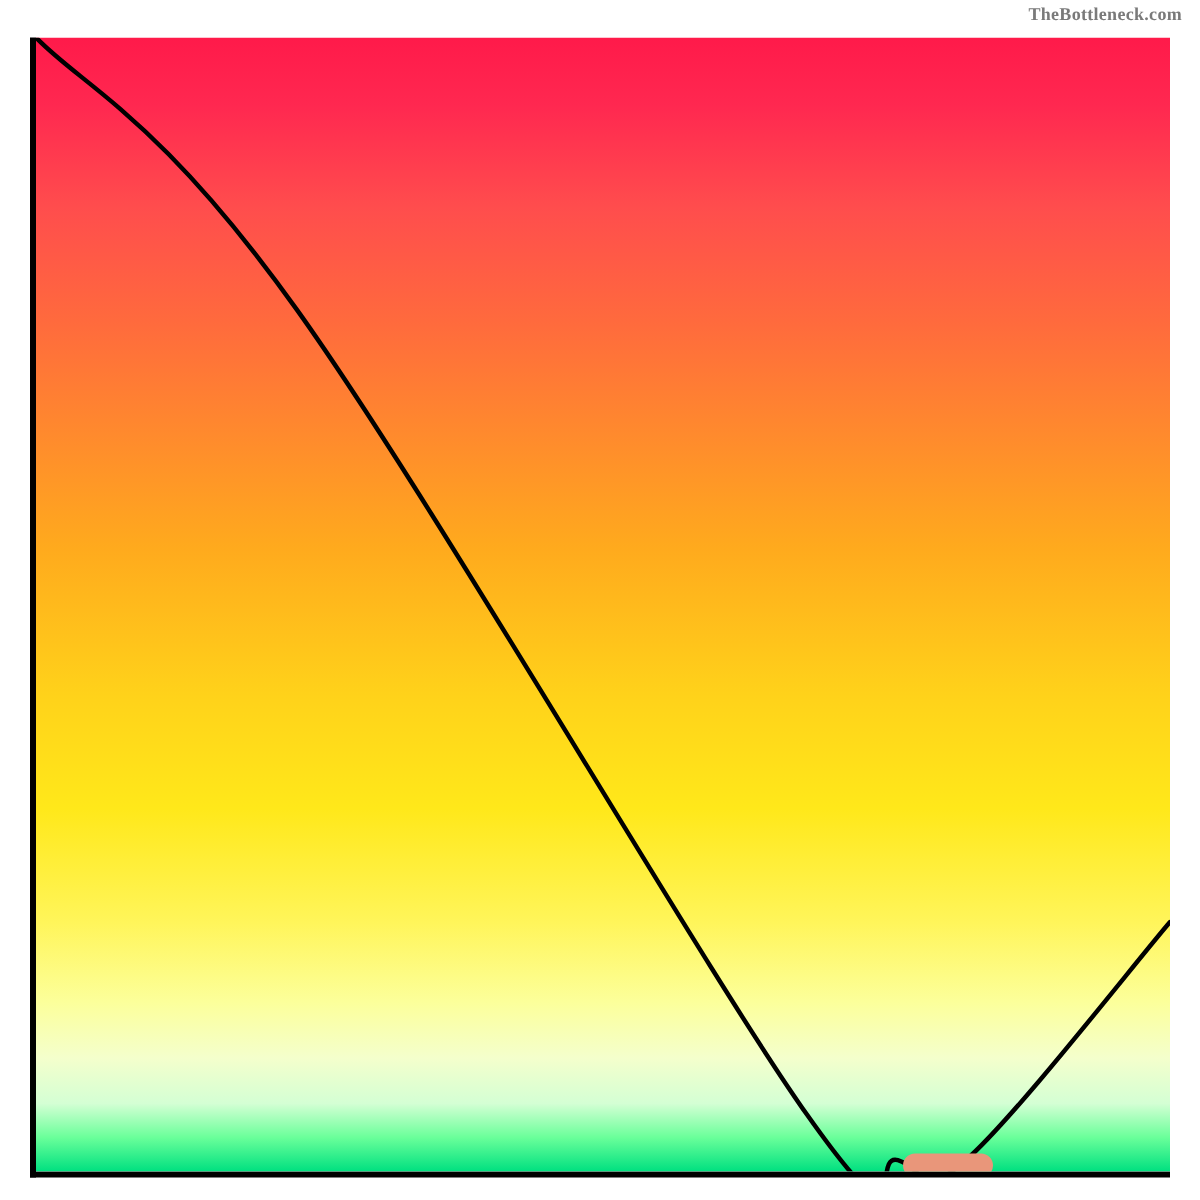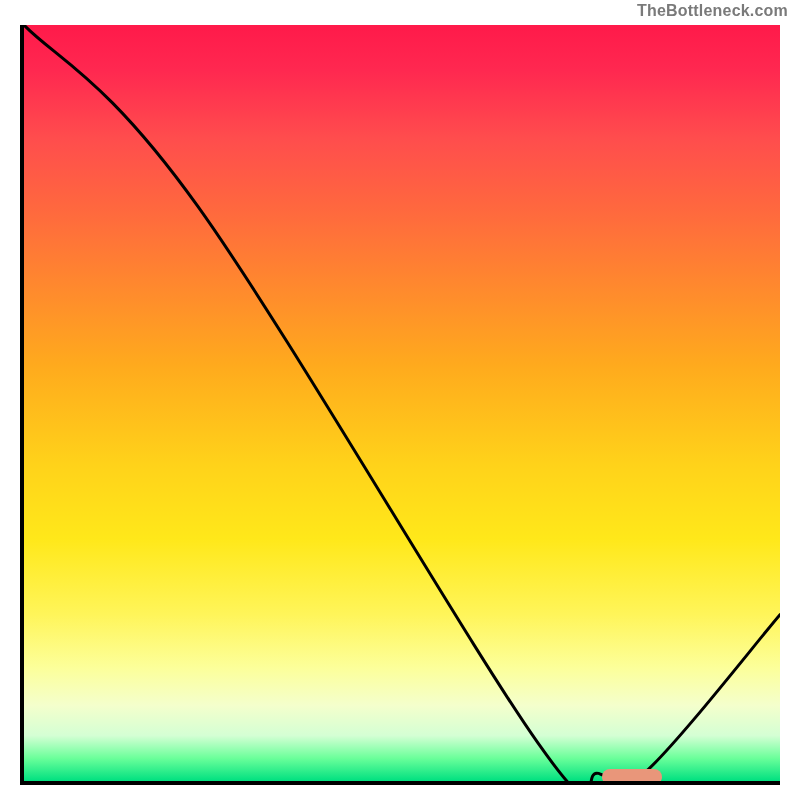--- a/index.html
+++ b/index.html
@@ -39,22 +39,22 @@
       #f4ffcc 90%,
       #d4ffd4 94%,
       #6aff9a 97%,
       #00e080 100%
     );
   }
   .watermark {
     position: absolute;
     top: 2px;
     right: 12px;
-    font-family: Liberation Sans, sans-serif;
-    font-size: 16px;
+    font-family: Liberation Serif, serif;
+    font-size: 12px;
     font-weight: 600;
     color: #7a7a7a;
     letter-spacing: 0.2px;
   }
   .curve {
     position: absolute;
     left: 0; top: 0;
     width: 100%;
     height: 100%;
     pointer-events: none;

